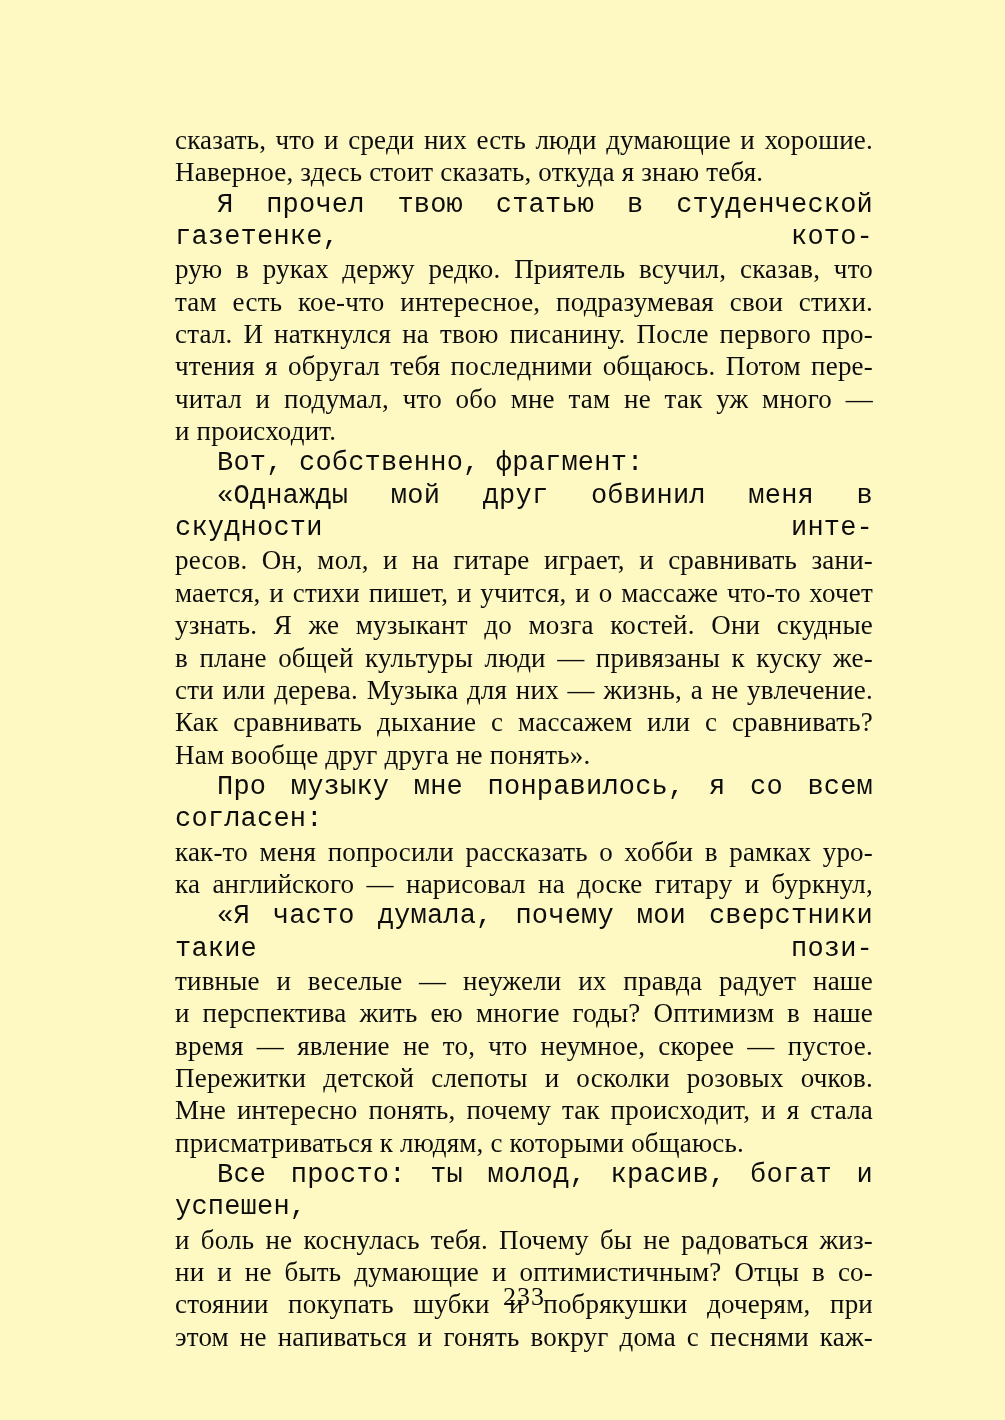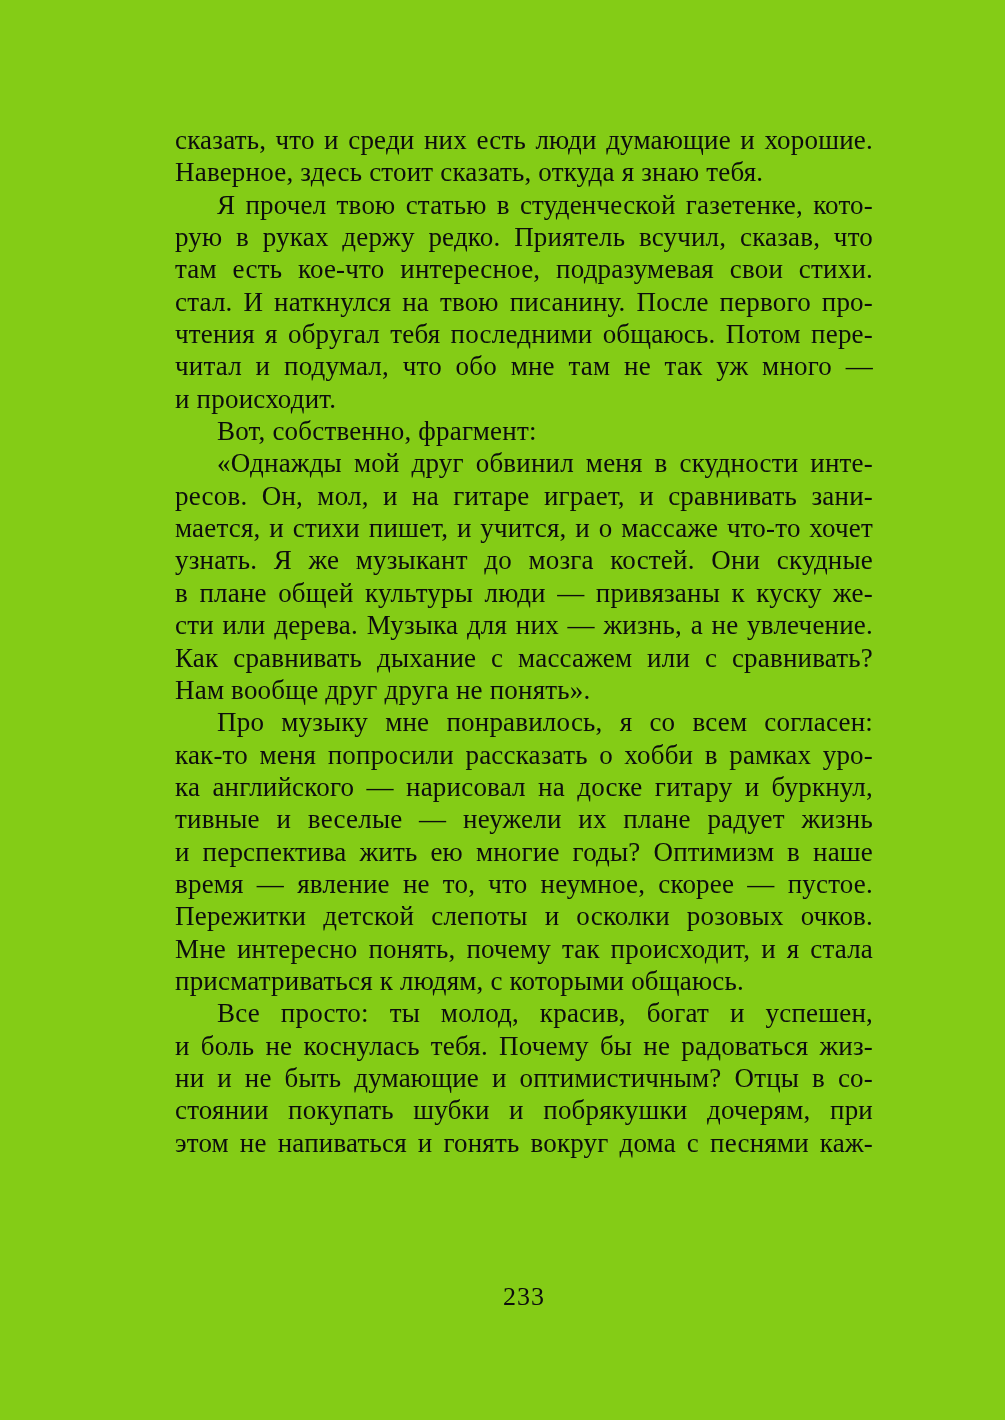--- a/index.html
+++ b/index.html
@@ -14,21 +14,21 @@
     overflow: hidden;
     font-family: "Liberation Serif", "DejaVu Serif", serif;
     color: #0d0d0d;
   }
   .book-page {
     position: absolute;
     left: 0;
     top: 0;
     width: 1005px;
     height: 1420px;
-    background: #84cc16;
+    background: #fef9c3;
   }
   .text-block {
     position: absolute;
     left: 175px;
     top: 124px;
     width: 698px;
     font-size: 27px;
     line-height: 32.35px;
     letter-spacing: 0.2px;
   }
@@ -36,20 +36,21 @@
     text-align: justify;
     text-align-last: justify;
     white-space: normal;
     overflow: visible;
   }
   .line.para-end {
     text-align-last: left;
   }
   .line.indent {
     text-indent: 42px;
+    font-family: Liberation Mono, monospace;
   }
   .page-number {
     position: absolute;
     left: 175px;
     top: 1280px;
     width: 698px;
     text-align: center;
     font-size: 26px;
     line-height: 34px;
     letter-spacing: 1px;
@@ -75,21 +76,22 @@
       <div class="line">ресов. Он, мол, и на гитаре играет, и сравнивать зани-</div>
       <div class="line">мается, и стихи пишет, и учится, и о массаже что-то хочет</div>
       <div class="line">узнать. Я же музыкант до мозга костей. Они скудные</div>
       <div class="line">в плане общей культуры люди — привязаны к куску же-</div>
       <div class="line">сти или дерева. Музыка для них — жизнь, а не увлечение.</div>
       <div class="line">Как сравнивать дыхание с массажем или с сравнивать?</div>
       <div class="line para-end">Нам вообще друг друга не понять».</div>
       <div class="line indent">Про музыку мне понравилось, я со всем согласен:</div>
       <div class="line">как-то меня попросили рассказать о хобби в рамках уро-</div>
       <div class="line">ка английского — нарисовал на доске гитару и буркнул,</div>
-      <div class="line">тивные и веселые — неужели их плане радует жизнь</div>
+      <div class="line indent">«Я часто думала, почему мои сверстники такие пози-</div>
+      <div class="line">тивные и веселые — неужели их правда радует наше</div>
       <div class="line">и перспектива жить ею многие годы? Оптимизм в наше</div>
       <div class="line">время — явление не то, что неумное, скорее — пустое.</div>
       <div class="line">Пережитки детской слепоты и осколки розовых очков.</div>
       <div class="line">Мне интересно понять, почему так происходит, и я стала</div>
       <div class="line para-end">присматриваться к людям, с которыми общаюсь.</div>
       <div class="line indent">Все просто: ты молод, красив, богат и успешен,</div>
       <div class="line">и боль не коснулась тебя. Почему бы не радоваться жиз-</div>
       <div class="line">ни и не быть думающие и оптимистичным? Отцы в со-</div>
       <div class="line">стоянии покупать шубки и побрякушки дочерям, при</div>
       <div class="line">этом не напиваться и гонять вокруг дома с песнями каж-</div>

